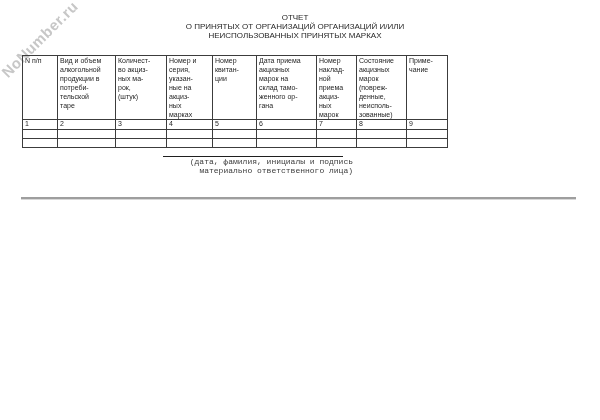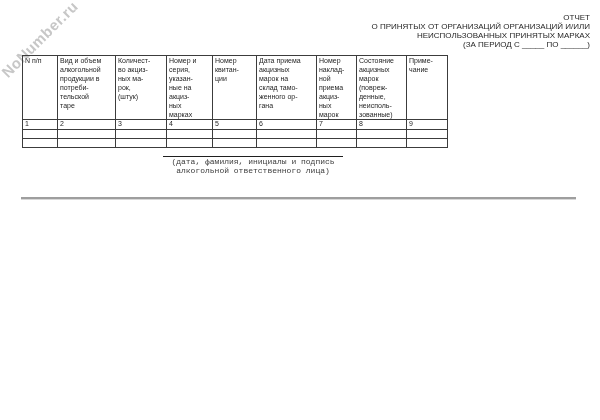--- a/index.html
+++ b/index.html
@@ -20,21 +20,21 @@
     font-weight: bold;
     letter-spacing: 0.5px;
     color: #c7c7c7;
     white-space: nowrap;
     z-index: 0;
   }
   .title-block {
     position: absolute;
     left: 0; top: 13px;
     width: 590px;
-    text-align: right;
+    text-align: center;
     font-size: 8px;
     line-height: 9px;
     color: #1f1f1f;
     z-index: 1;
   }
   table.report {
     position: absolute;
     left: 22px; top: 55px;
     width: 425px;
     border-collapse: collapse;
@@ -58,21 +58,21 @@
     position: absolute;
     left: 163px; top: 156px;
     width: 180px; height: 0;
     border-top: 1px solid #1f1f1f;
     z-index: 1;
   }
   .sig-caption {
     position: absolute;
     left: 153px; top: 158px;
     width: 200px;
-    text-align: center;
+    text-align: right;
     font-family: "Liberation Mono", monospace;
     font-size: 8px;
     line-height: 8.5px;
     color: #3d3d3d;
     z-index: 1;
   }
   .rule {
     position: absolute;
     left: 21px; top: 197px;
     width: 555px; height: 2px;
@@ -83,21 +83,20 @@
 </style>
 </head>
 <body>
 
 <div class="watermark">NoNumber.ru</div>
 
 <div class="title-block">
   <div>ОТЧЕТ</div>
   <div>О ПРИНЯТЫХ ОТ ОРГАНИЗАЦИЙ ОРГАНИЗАЦИЙ И/ИЛИ</div>
   <div>НЕИСПОЛЬЗОВАННЫХ ПРИНЯТЫХ МАРКАХ</div>
-  <div>(ЗА ПЕРИОД С _____ ПО ______)</div>
 </div>
 
 <table class="report">
   <colgroup>
     <col style="width:35px">
       <col style="width:58px">
       <col style="width:51px">
     <col style="width:46px">
       <col style="width:44px">
       <col style="width:60px">
@@ -184,16 +183,16 @@
     <td></td>
         <td></td>
     <td></td>
   </tr>
 </tbody>
   </table>
 
 <div class="sig-underline"></div>
 <div class="sig-caption">
   <div>(дата, фамилия, инициалы и подпись</div>
-  <div>алкогольной ответственного лица)</div>
+  <div>материально ответственного лица)</div>
 </div>
 
 <div class="rule"></div>
 
 </body></html>

